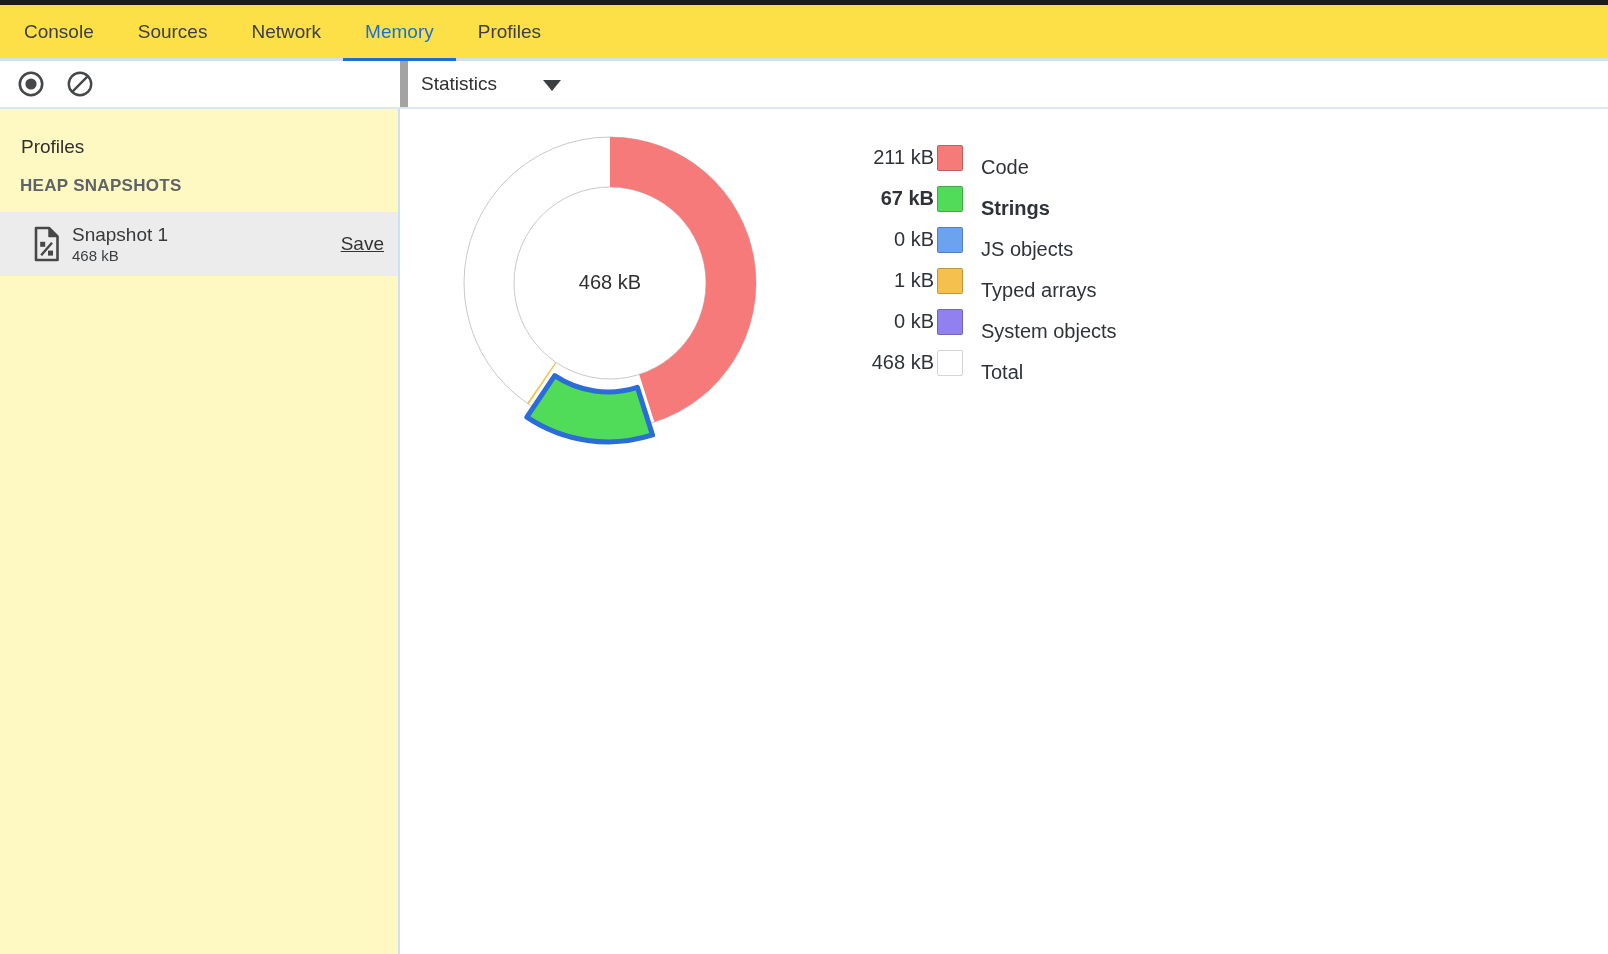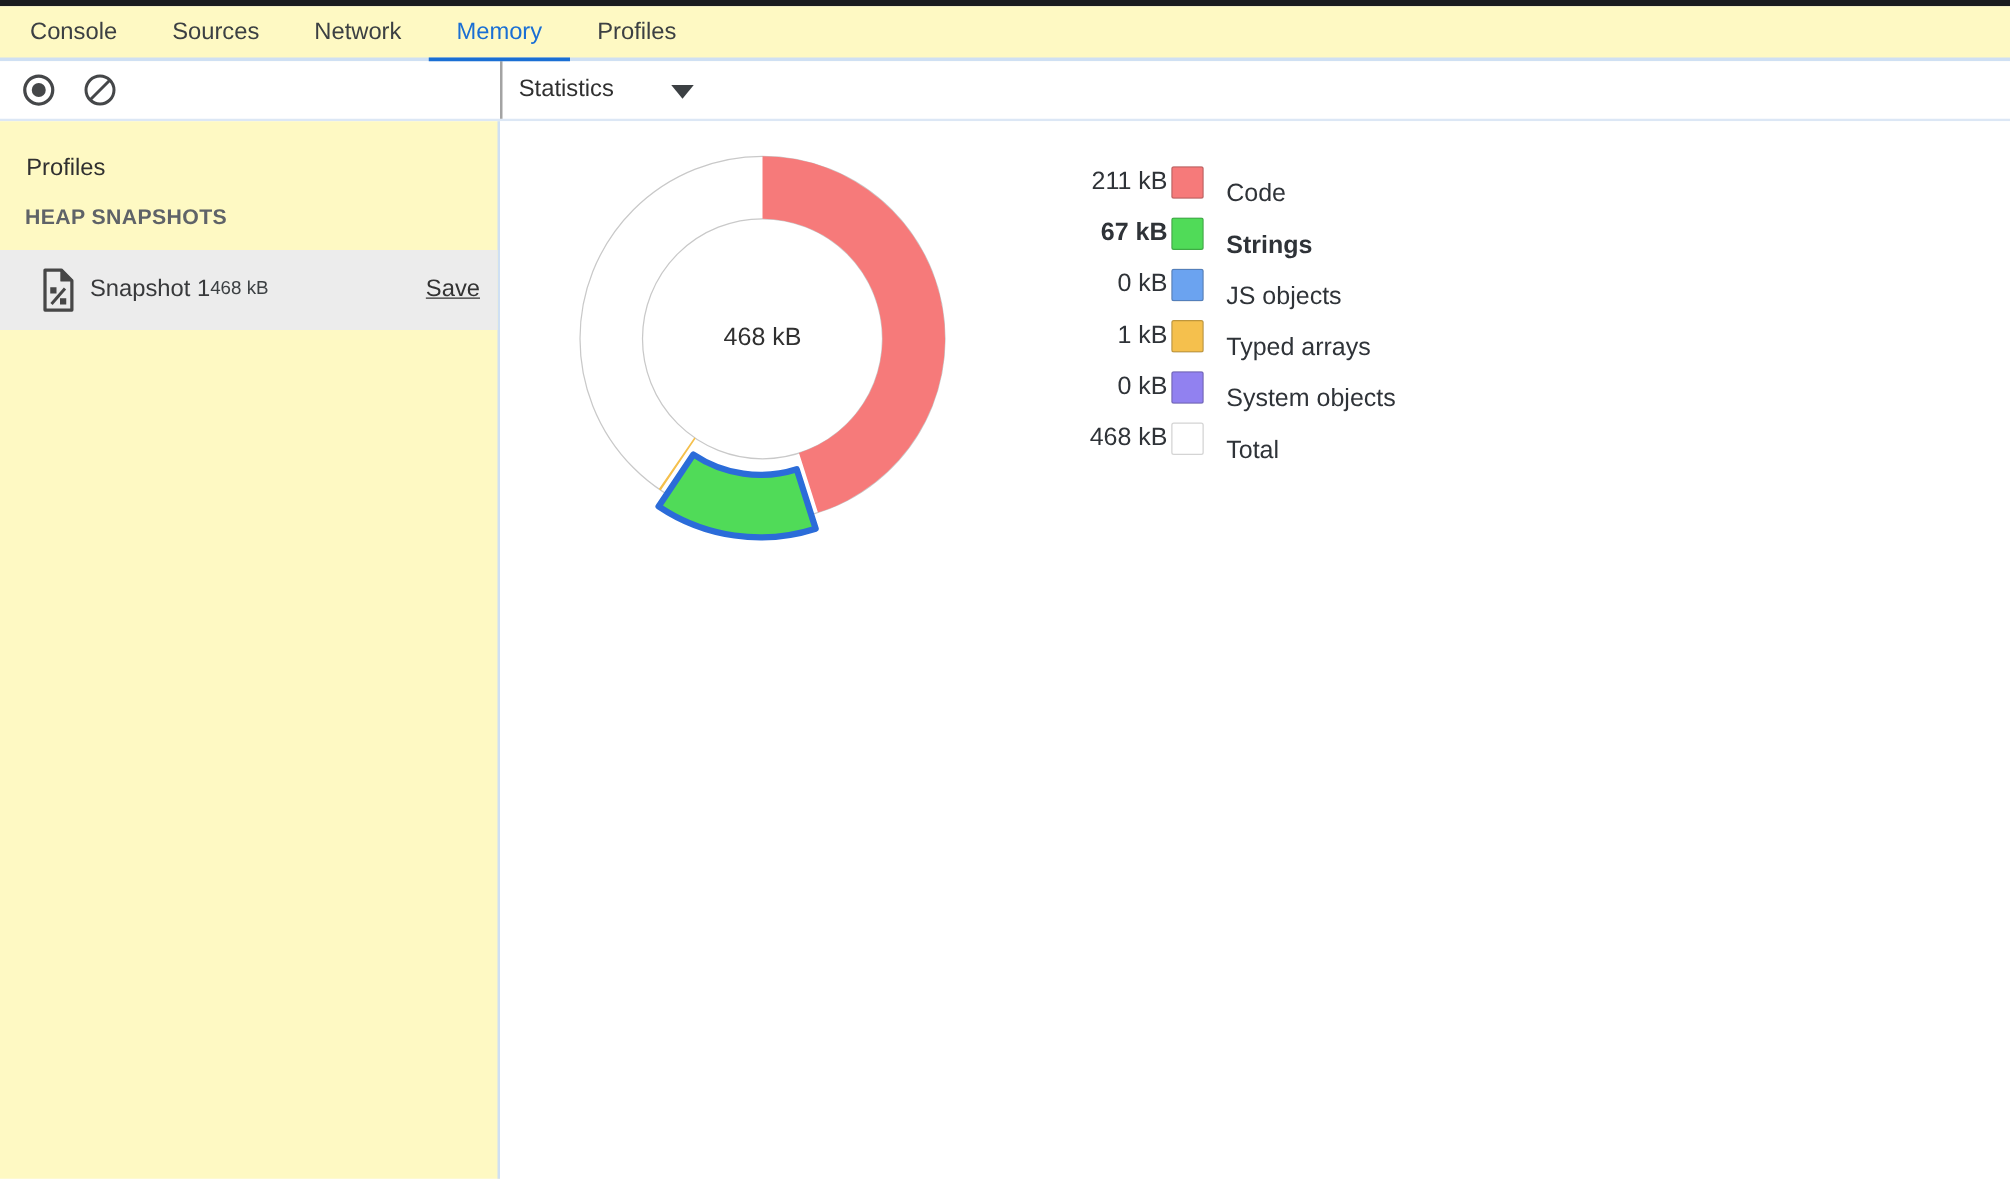--- a/index.html
+++ b/index.html
@@ -8,41 +8,41 @@
     font-family:"Liberation Sans","DejaVu Sans",sans-serif;
     background:#ffffff; color:#333; overflow:hidden;
     -webkit-font-smoothing:antialiased;
   }
   .screen { position:relative; width:1608px; height:954px; }
 
   
   .top-strip { height:5px; background:#1a1c1e; }
 
   
-  .tabbar { display:flex; height:44px; background:#fef9c3; border-bottom:3px solid #cfe0f3; padding-left:2px; }
+  .tabbar { display:flex; height:56px; background:#fde047; border-bottom:3px solid #cfe0f3; padding-left:2px; }
   .tab { position:relative; display:flex; align-items:center; padding:0 22px; font-size:19px; color:#3c4043; cursor:default; white-space:nowrap; }
   .tab.active { color:#1a6fd4;text-align:right; }
   .tab.active::after { content:""; position:absolute; left:0; right:0; bottom:-3px; height:3px; background:#1a6fd4; }
 
   
   .toolbar { display:flex; height:48px; border-bottom:2px solid #dce7f5; background:#fff; }
   .toolbar-left { width:400px; flex:0 0 auto; display:flex; align-items:center; gap:21px; padding-left:17px; }
-  .toolbar-right { flex:1; border-left:2px solid #a3a3a3; display:flex; align-items:center; padding-left:13px; }
+  .toolbar-right { flex:1; border-left:8px solid #a3a3a3; display:flex; align-items:center; padding-left:13px; }
   .tool-icon { width:28px; height:28px; display:flex; align-items:center; justify-content:center; cursor:pointer; }
   .view-selector { display:flex; align-items:center; font-size:19px; color:#303030; cursor:pointer; }
   .dd-triangle { width:0; height:0; border-left:9px solid transparent; border-right:9px solid transparent; border-top:11px solid #3c4043; margin-left:46px; margin-top:3px; }
 
   
   .main { display:flex; height:846px; }
   .sidebar { width:400px; flex:0 0 auto; border-right:2px solid #cfe0f3; background:#fef9c3; }
   .profiles-heading { padding:27px 0 0 21px; font-size:19px; color:#303030; }
   .section-heading { margin:18px 0 0 20px; font-size:17px; color:#5f6368; letter-spacing:0.3px;font-weight:bold; }
   .snapshot-row { margin-top:16px; height:64px; background:#ececec; display:flex; align-items:center; padding:0 14px 0 33px; cursor:pointer; }
   .snap-icon { flex:0 0 auto; margin-right:12px; display:flex; }
-  .snap-texts { display:flex; flex-direction:row; }
+  .snap-texts { display:flex; flex-direction:column; }
   .snap-title { font-size:19px; color:#38393b; line-height:22px; }
   .snap-size { font-size:15px; color:#3c4043; line-height:17px; margin-top:1px; }
   .save-link { margin-left:auto; font-size:19px; color:#333; text-decoration:underline; cursor:pointer; }
 
   
   .stats-pane { flex:1; position:relative; background:#fff; }
   .donut { position:absolute; left:45px; top:9px; }
   .donut-center-label { position:absolute; left:110px; top:162px; width:200px; text-align:center; font-size:20px; color:#303030; }
 
   .legend { position:absolute; left:449px; top:28px; }

